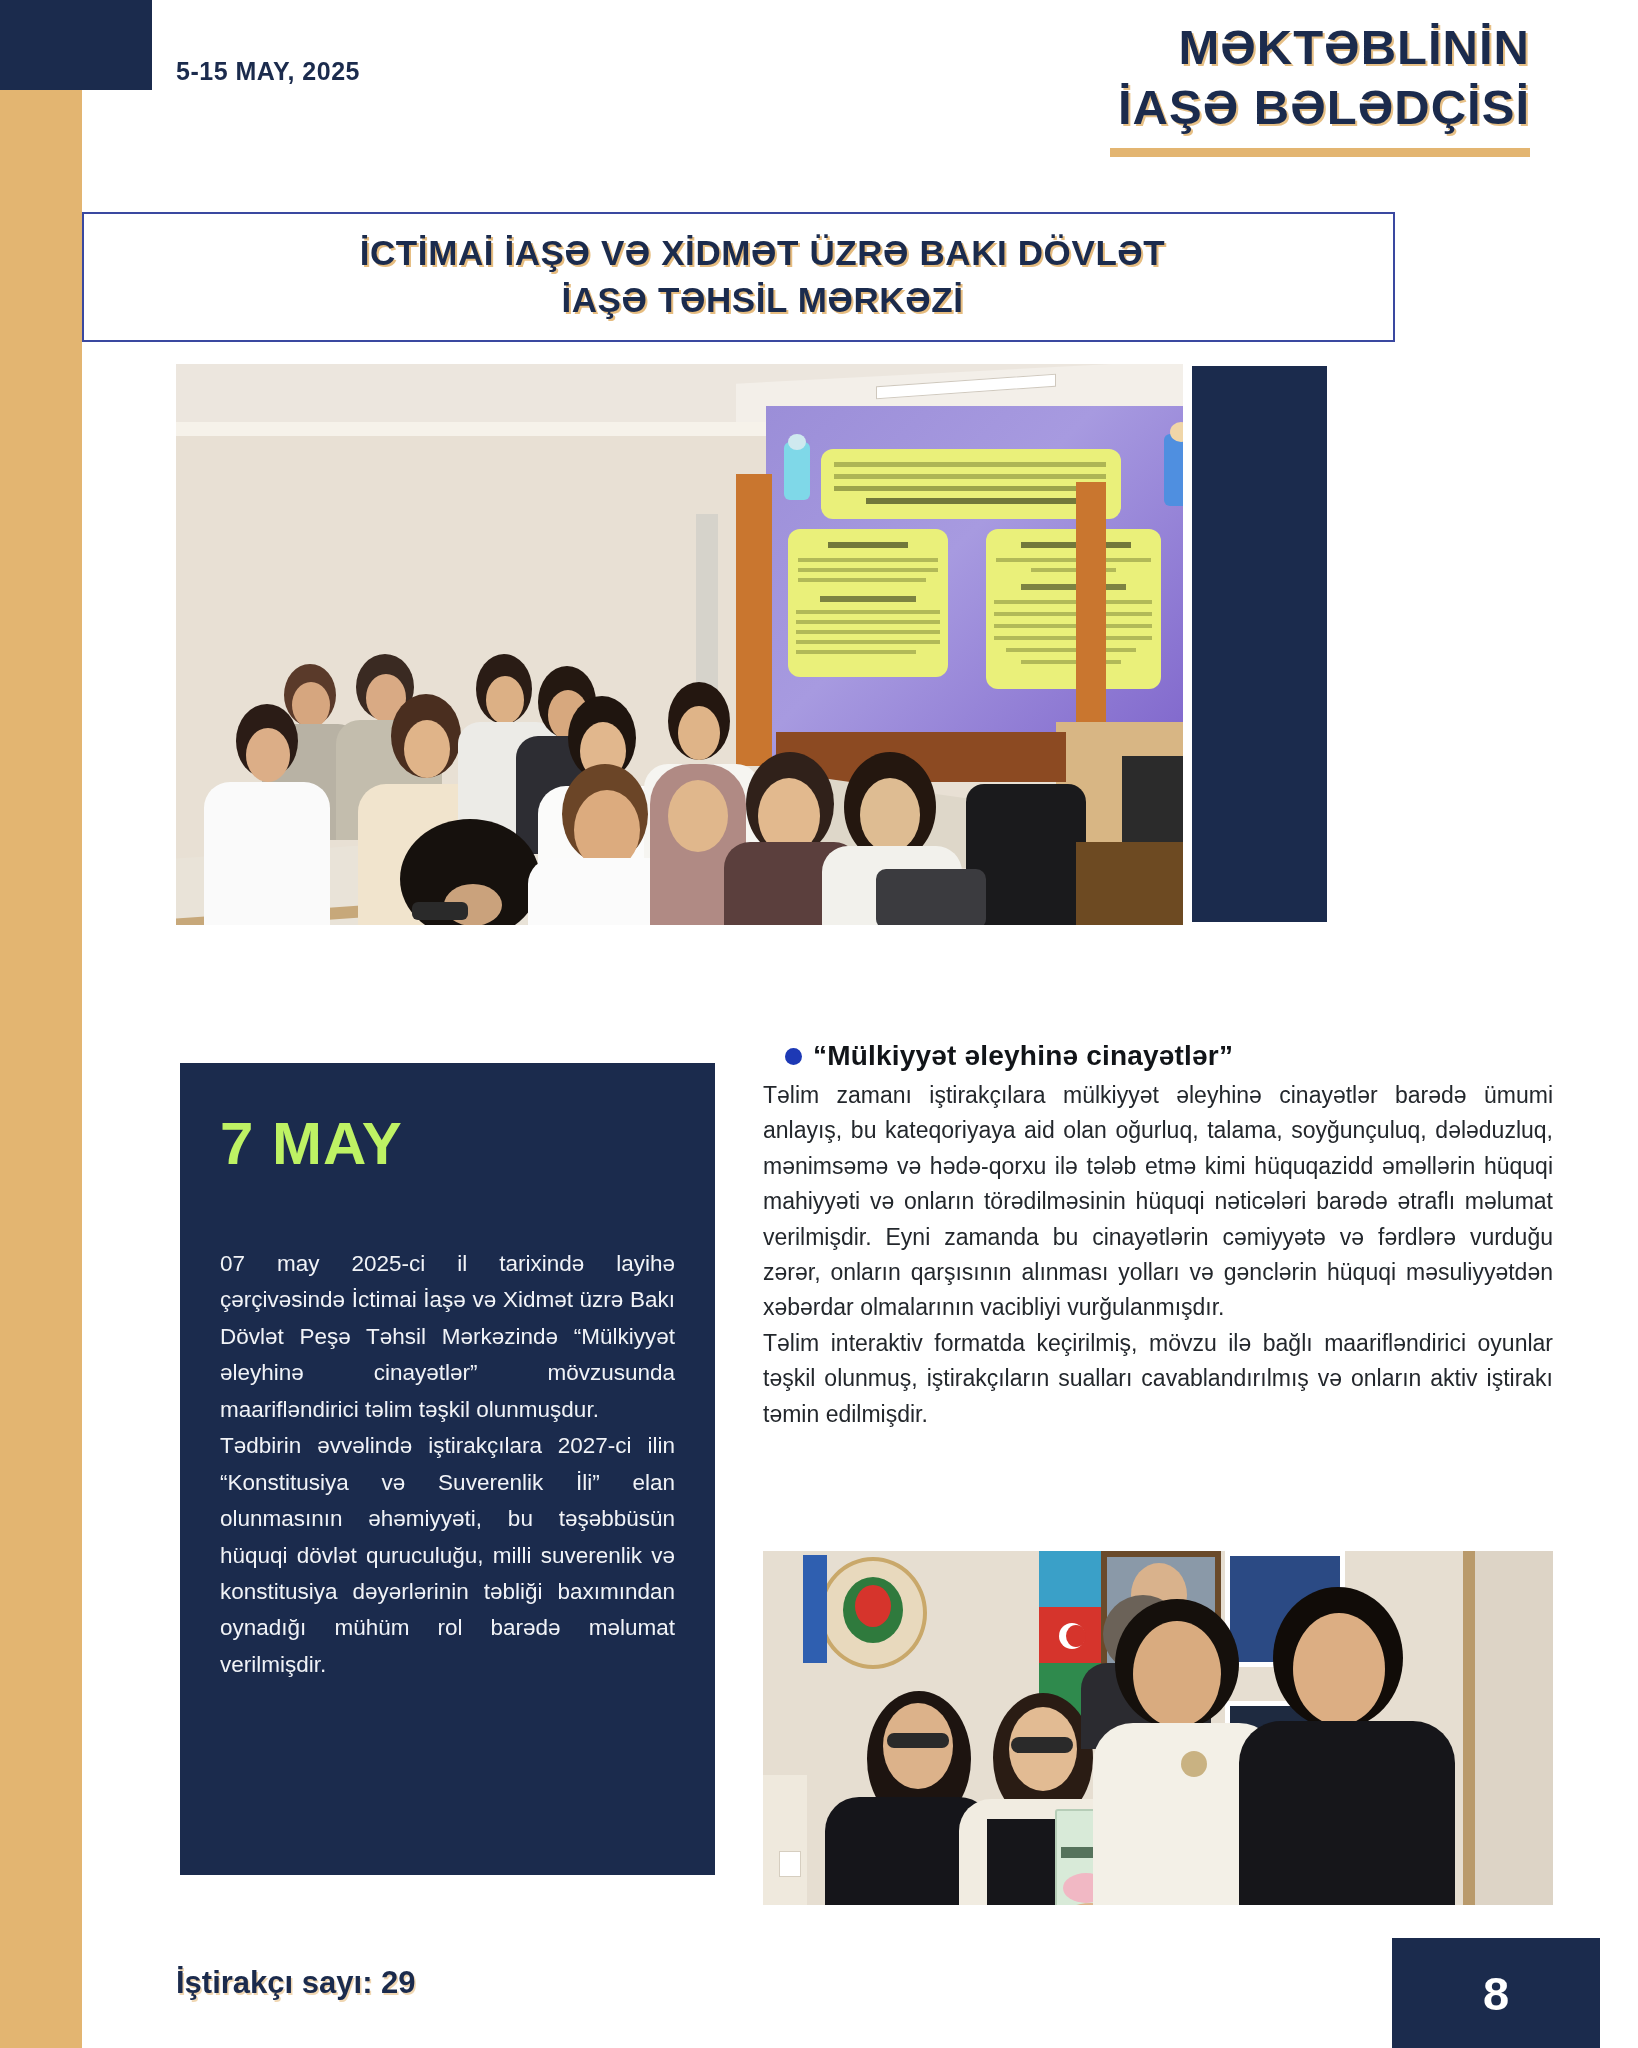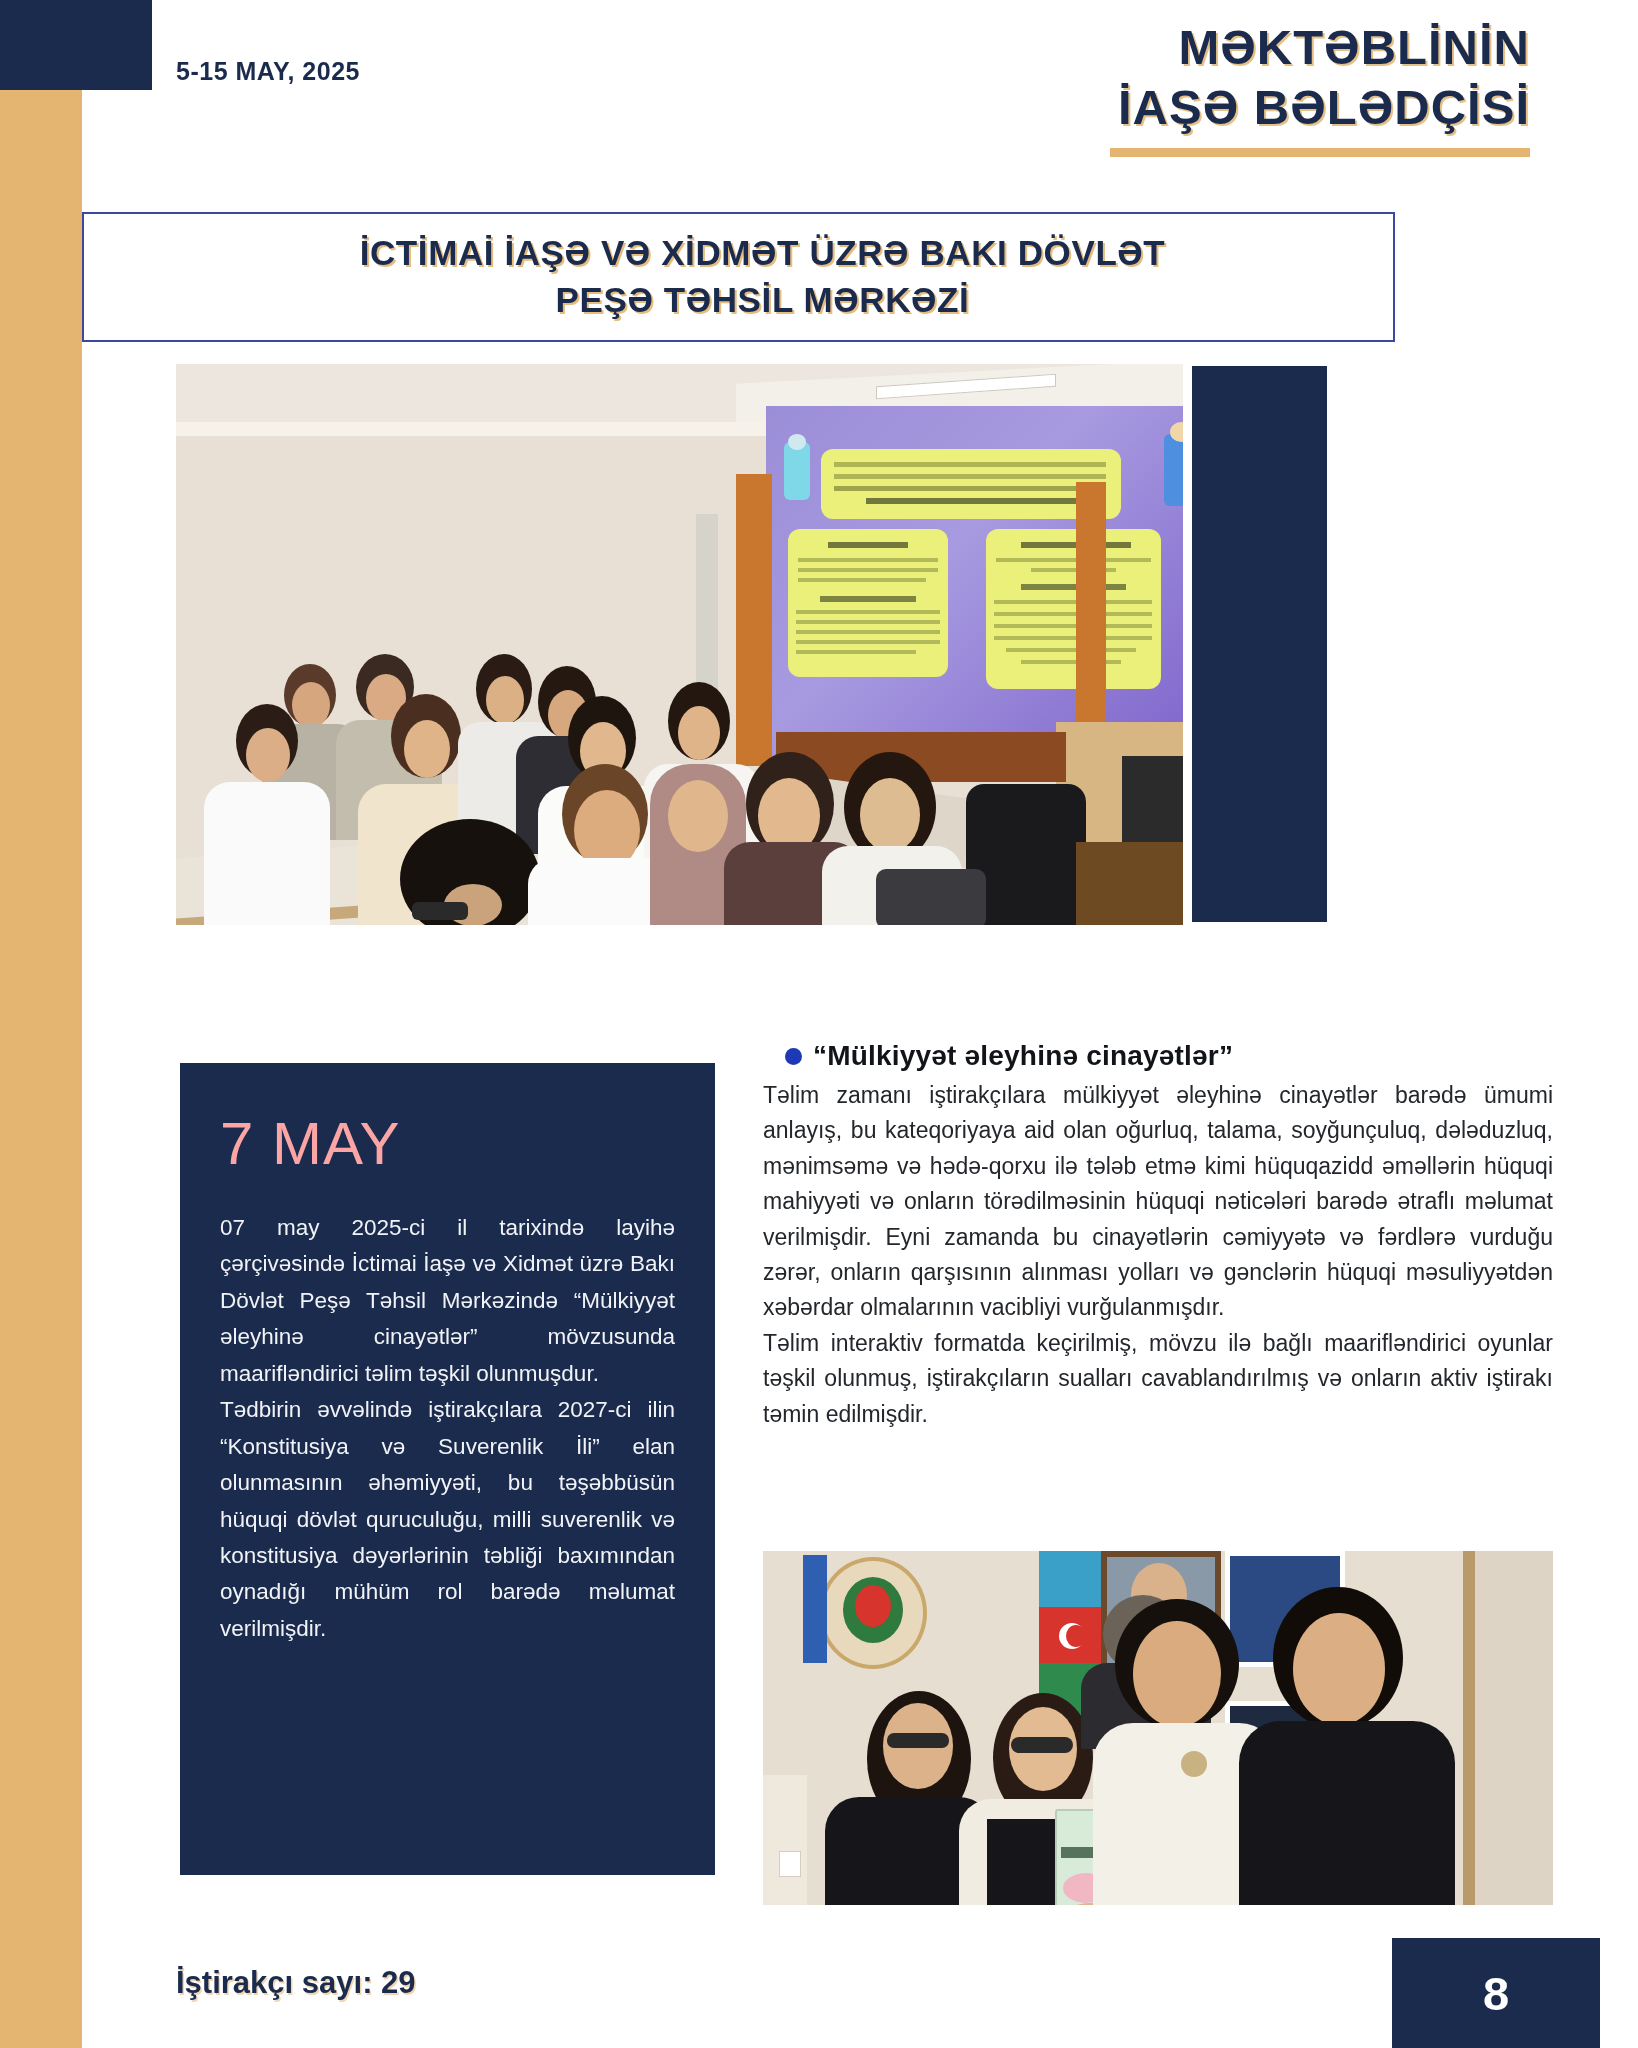--- a/index.html
+++ b/index.html
@@ -70,22 +70,22 @@
   .scene{ position:absolute; inset:0; }
   .rect{ position:absolute; }
   .oval{ position:absolute; border-radius:50%; }
 
   
   .date-panel{
     position:absolute; left:180px; top:1063px; width:535px; height:812px;
     background:#1b2b4d; padding:46px 40px 30px 40px;
   }
   .date-panel h2{
-    font-size:60px; font-weight:normal; color:#fca5a5; letter-spacing:1px;
-    margin-bottom:32px;
+    font-size:60px; font-weight:bold; color:#bef264; letter-spacing:1px;
+    margin-bottom:68px;
   }
   .date-panel p{
     color:#f1f3f7; font-size:22.5px; line-height:1.62;
     text-align:justify; text-justify:inter-word;
   }
 
   
   .article-col{
     position:absolute; left:763px; top:1040px; width:790px;
   }
@@ -135,21 +135,21 @@
 
 <div class="masthead">
   <div class="masthead-line">MƏKTƏBLİNİN</div>
   <div class="masthead-line">İAŞƏ BƏLƏDÇİSİ</div>
   <div class="masthead-rule"></div>
 </div>
 
 <div class="title-box">
   <div class="title-text">
     <div>İCTİMAİ İAŞƏ VƏ XİDMƏT ÜZRƏ BAKI DÖVLƏT</div>
-    <div>PEŞƏ TƏHSİL MƏRKƏZİ</div>
+    <div>İAŞƏ TƏHSİL MƏRKƏZİ</div>
   </div>
 </div>
 
 <div class="hero-wrap">
   <div class="scene">
 
     <div class="rect" style="left:0;top:0;width:1007px;height:64px;background:#ece6de;"></div>
     <div class="rect" style="left:560px;top:8px;width:447px;height:46px;background:#f3efe9;transform:skewY(-3deg);"></div>
     <div class="rect" style="left:700px;top:16px;width:180px;height:13px;background:#ffffff;border:1px solid #cfc8bd;transform:skewY(-4deg);"></div>
 

